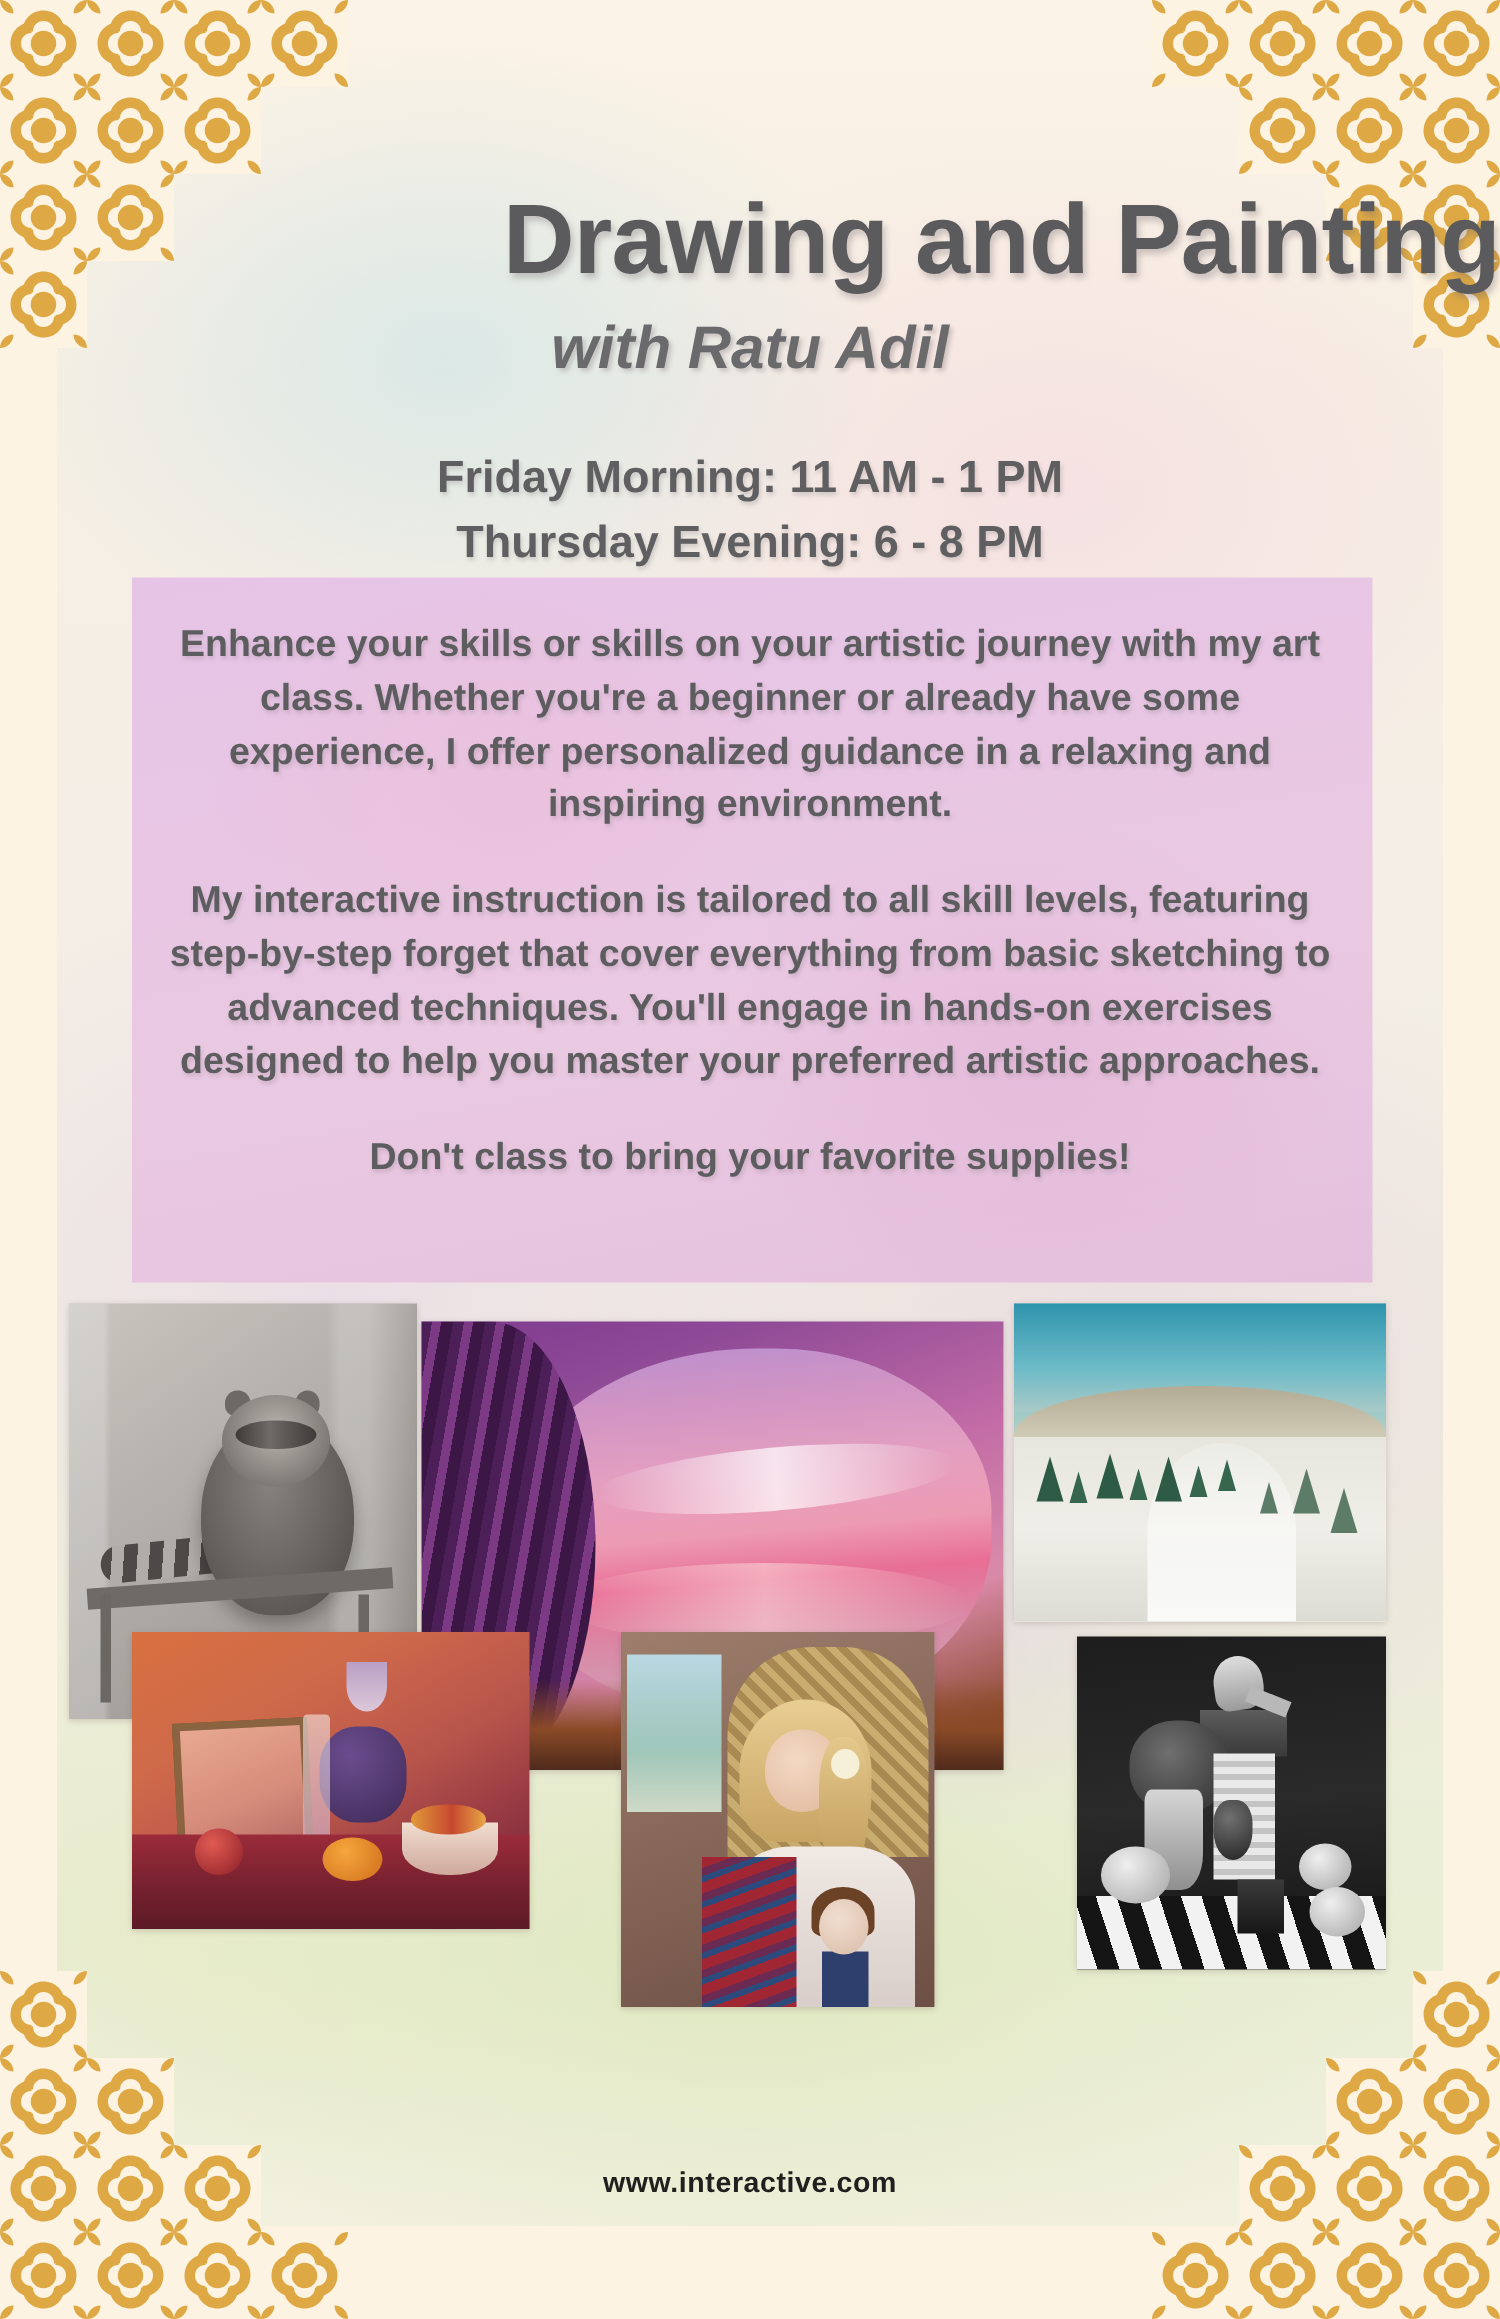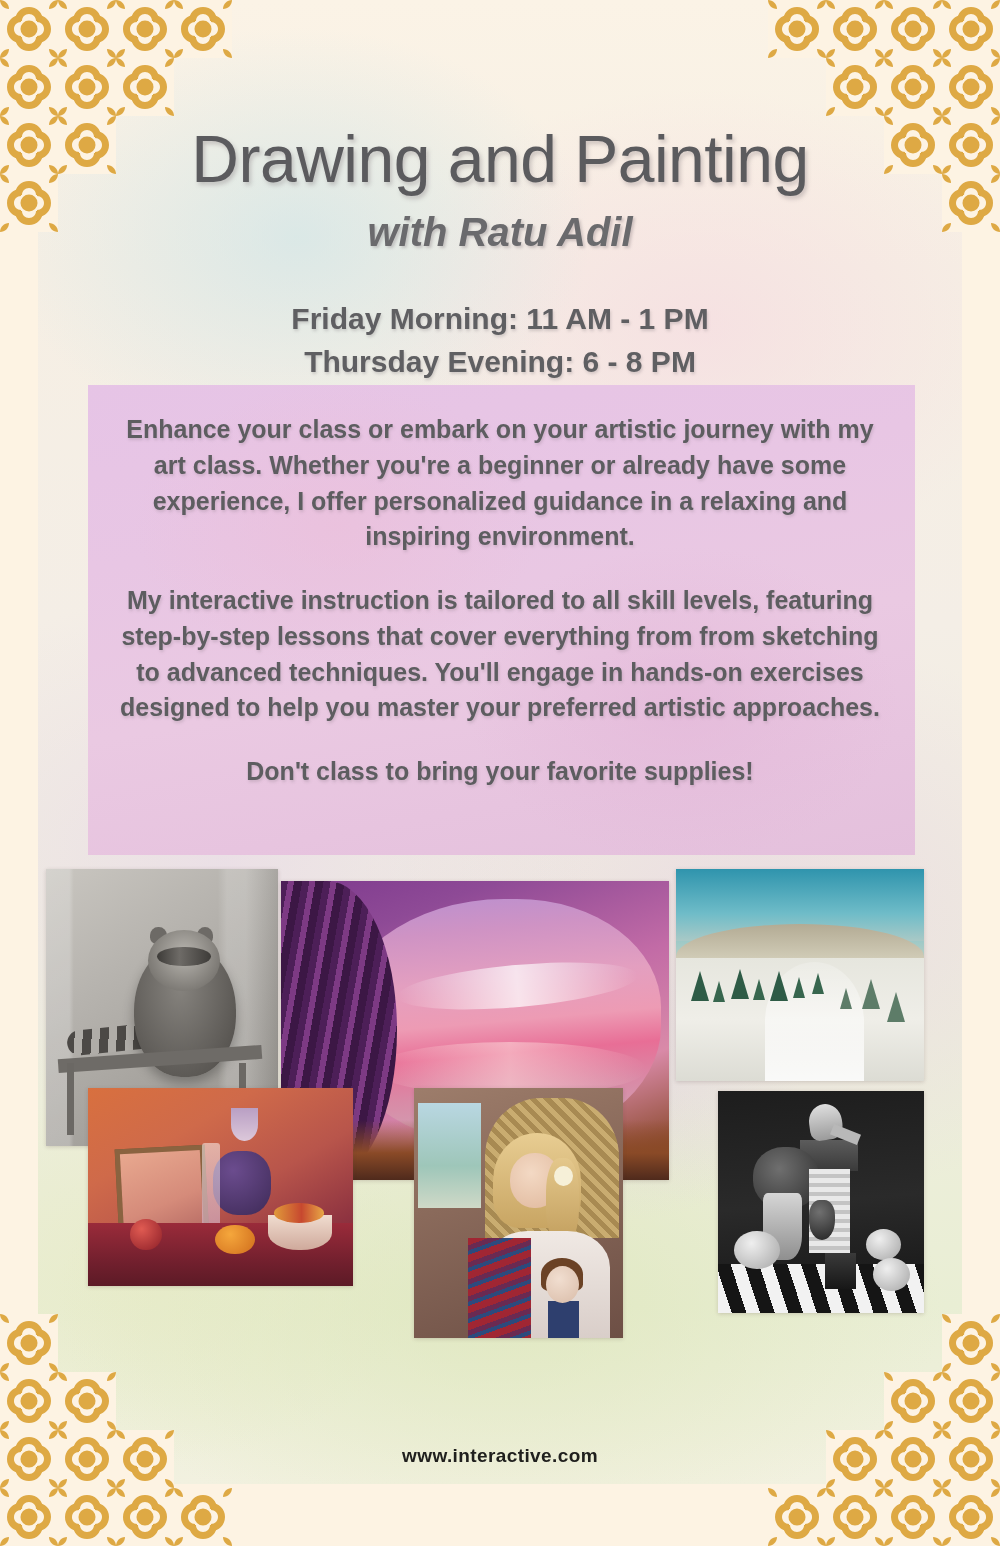--- a/index.html
+++ b/index.html
@@ -40,23 +40,23 @@
   
   .orn{position:absolute;width:232px;height:232px;pointer-events:none;}
   .orn.tl{left:0;top:0;}
   .orn.tr{right:0;top:0;transform:scaleX(-1);}
   .orn.bl{left:0;bottom:0;transform:scaleY(-1);}
   .orn.br{right:0;bottom:0;transform:scale(-1,-1);}
 
   
   .title{
     position:absolute;left:0;right:0;top:126px;
-    text-align:center;
+    text-align:right;
     font-size:66px;line-height:1.0;
-    font-weight:normal;
+    font-weight:bold;
     letter-spacing:-0.5px;
     color:#5b5b5e;
     text-shadow:2px 3px 4px rgba(120,110,115,.35);
   }
   .subtitle{
     position:absolute;left:0;right:0;top:212px;
     text-align:center;
     font-size:40px;line-height:1.0;
     font-weight:bold;font-style:italic;
     color:#6a6a6d;
@@ -269,22 +269,22 @@
   <div class="title">Drawing and Painting</div>
   <div class="subtitle">with Ratu Adil</div>
 
   <div class="schedule">
     <div>Friday Morning: 11 AM - 1 PM</div>
     <div>Thursday Evening: 6 - 8 PM</div>
   </div>
 
   <div class="panel"></div>
   <div class="panel-text">
-    <p>Enhance your class or embark on your artistic journey with my art class. Whether you're a beginner or already have some experience, I offer personalized guidance in a relaxing and inspiring environment.</p>
-    <p class="para-2">My interactive instruction is tailored to all skill levels, featuring step-by-step lessons that cover everything from from sketching to advanced techniques. You'll engage in hands-on exercises designed to help you master your preferred artistic approaches.</p>
+    <p>Enhance your skills or skills on your artistic journey with my art class. Whether you're a beginner or already have some experience, I offer personalized guidance in a relaxing and inspiring environment.</p>
+    <p class="para-2">My interactive instruction is tailored to all skill levels, featuring step-by-step forget that cover everything from basic sketching to advanced techniques. You'll engage in hands-on exercises designed to help you master your preferred artistic approaches.</p>
     <p class="para-3">Don't class to bring your favorite supplies!</p>
   </div>
 
   <div class="art art-raccoon">
     <div class="rc-wall"></div>
     <div class="rc-tail"></div>
     <div class="rc-body"></div>
     <div class="rc-ear l"></div>
     <div class="rc-ear r"></div>
     <div class="rc-head"></div>

